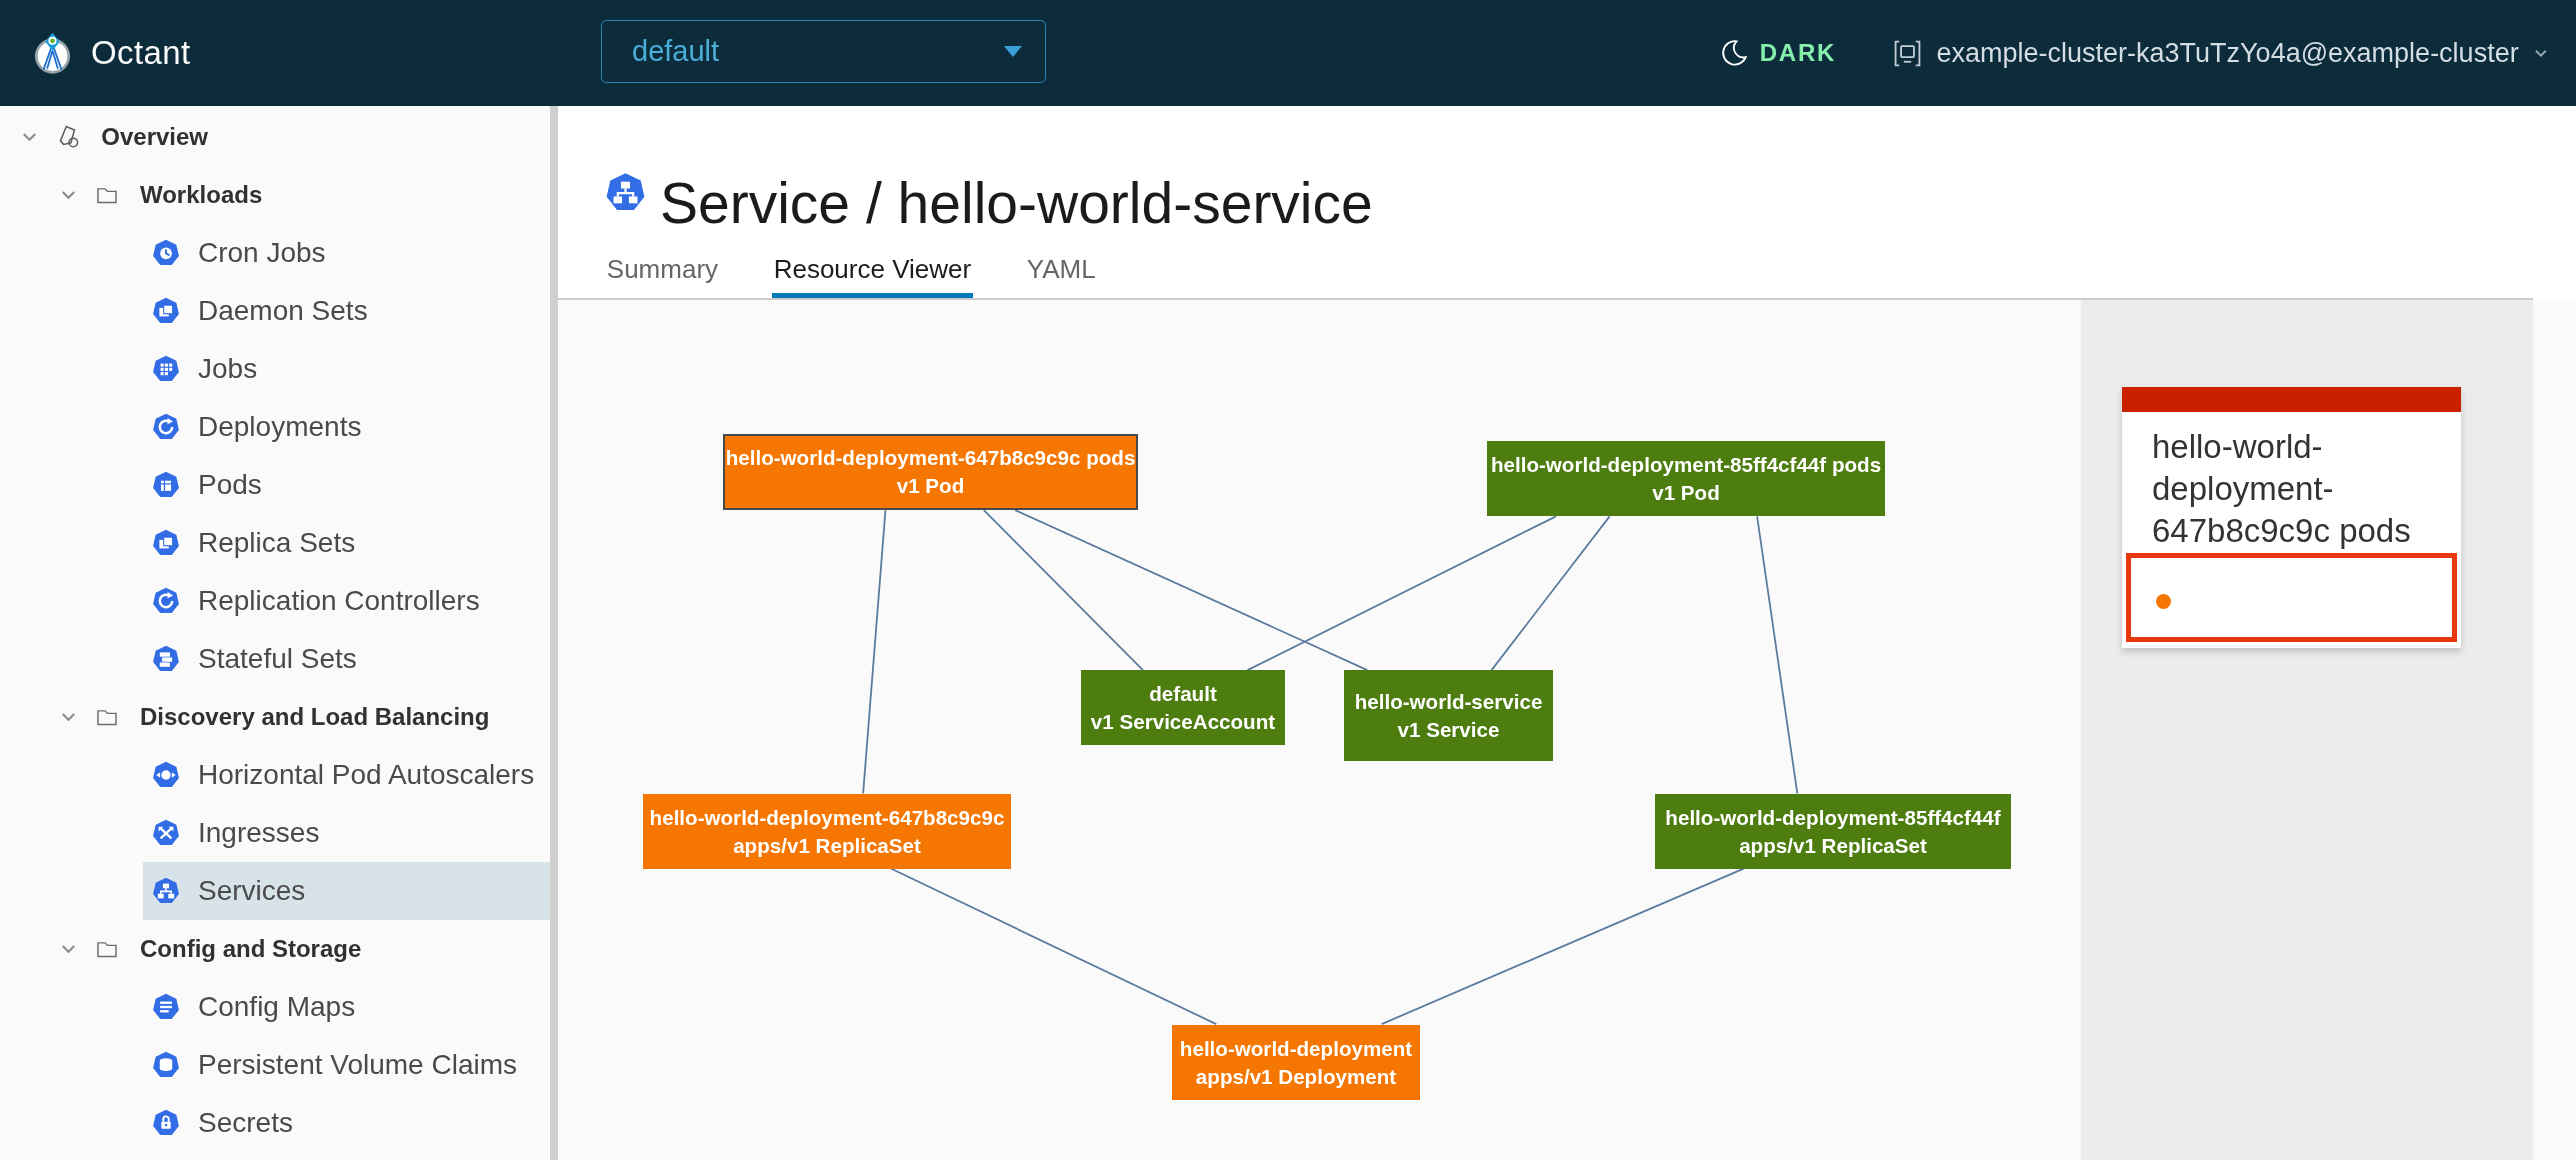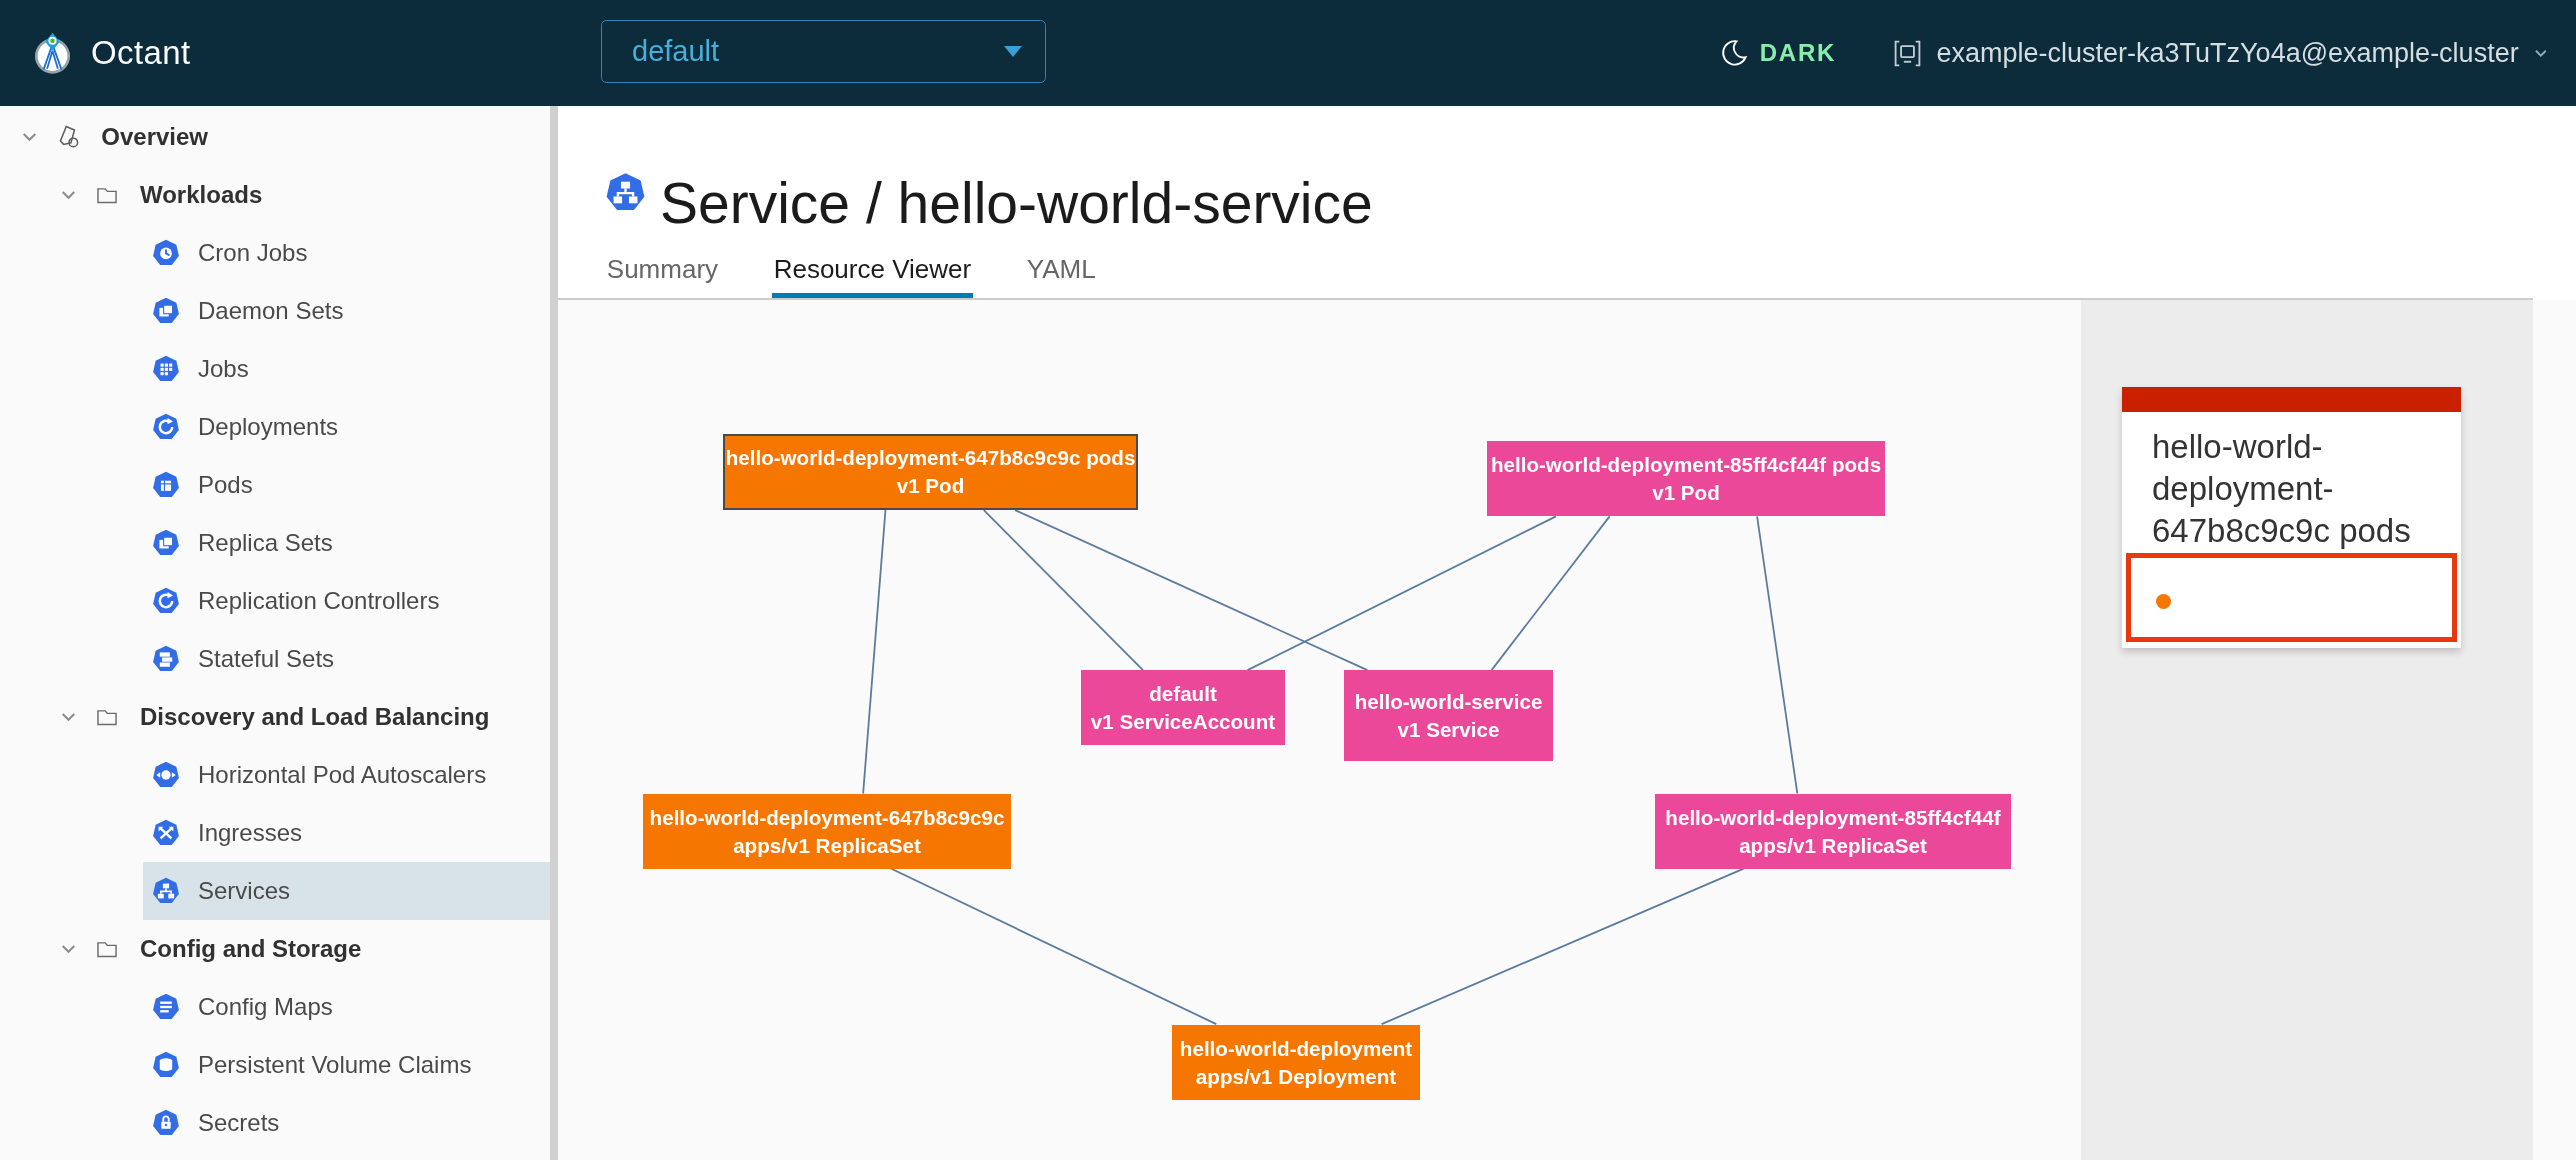--- a/index.html
+++ b/index.html
@@ -31,39 +31,39 @@
   .scrollstrip{position:absolute;right:0;top:0;bottom:0;width:8px;background:#d0d0d0;}
   .row{height:58px;display:flex;align-items:center;cursor:pointer;text-align:center;}
   .row .chev{width:23px;height:23px;margin-right:14.3px;flex:none;}
   .row .fold{width:26px;height:26px;margin-right:19.7px;flex:none;}
   .row .ovr{width:28px;height:28px;margin-right:18px;flex:none;}
   .kicon{width:28px;height:28px;margin-right:18px;flex:none;}
   .hept{fill:#326de5;}
   .lvl0{padding-left:18px;}
   .lvl1{padding-left:57px;}
   .lvl2{padding-left:152px;}
-  .row .lbl{font-size:24px;color:#4a4a4a;white-space:nowrap;}
+  .row .lbl{font-size:28px;color:#4a4a4a;white-space:nowrap;}
   .row.hdr .lbl{font-weight:bold;color:#313131;font-size:24px;}
   .row.selected{background:linear-gradient(to right,transparent 143px,#d8e3e9 143px);}
   
   .content{position:absolute;left:558px;top:106px;right:0;bottom:0;background:#fff;}
   .title-icon{position:absolute;left:47px;top:66px;width:41px;height:41px;}
   .page-title{position:absolute;left:102px;top:64px;font-size:57px;font-weight:400;color:#1b1b1b;margin:0;white-space:nowrap;}
   .tabs{position:absolute;left:47px;top:143px;height:49px;display:flex;gap:52px;}
   .tab{position:relative;font-size:26px;color:#666;padding:5.4px 1.8px 0 1.8px;cursor:pointer;white-space:nowrap;}
   .tab.active{color:#1c1c1c;font-weight:500;}
   .tab.active::after{content:"";position:absolute;left:0;right:0;bottom:0;height:5.4px;background:#0079b8;}
   .tabs-divider{position:absolute;left:0;top:192px;width:1975px;height:1.8px;background:#ccc;}
   
   .viewer{position:absolute;left:0;top:194px;right:0;bottom:0;background:#fafafa;}
   .edges{position:absolute;left:0;top:0;}
   .node{position:absolute;box-sizing:border-box;display:flex;flex-direction:column;justify-content:center;
     text-align:center;color:#fff;font-weight:bold;font-size:20.6px;line-height:28px;cursor:pointer;}
   .node .nm,.node .mt{white-space:nowrap;}
-  .node.ok{background:#ec4899;}
+  .node.ok{background:#4d7c0f;}
   .node.warn{background:#f57600;}
   .node.selected{border:2.7px solid #4a4a4a;}
   .n0{left:165px;top:134px;width:415px;height:76px;}
   .n1{left:929px;top:141px;width:398px;height:75px;}
   .n2{left:523px;top:370px;width:204px;height:75px;}
   .n3{left:786px;top:370px;width:209px;height:91px;}
   .n4{left:85px;top:494px;width:368px;height:75px;}
   .n5{left:1097px;top:494px;width:356px;height:75px;}
   .n6{left:614px;top:725px;width:248px;height:75px;}
   

